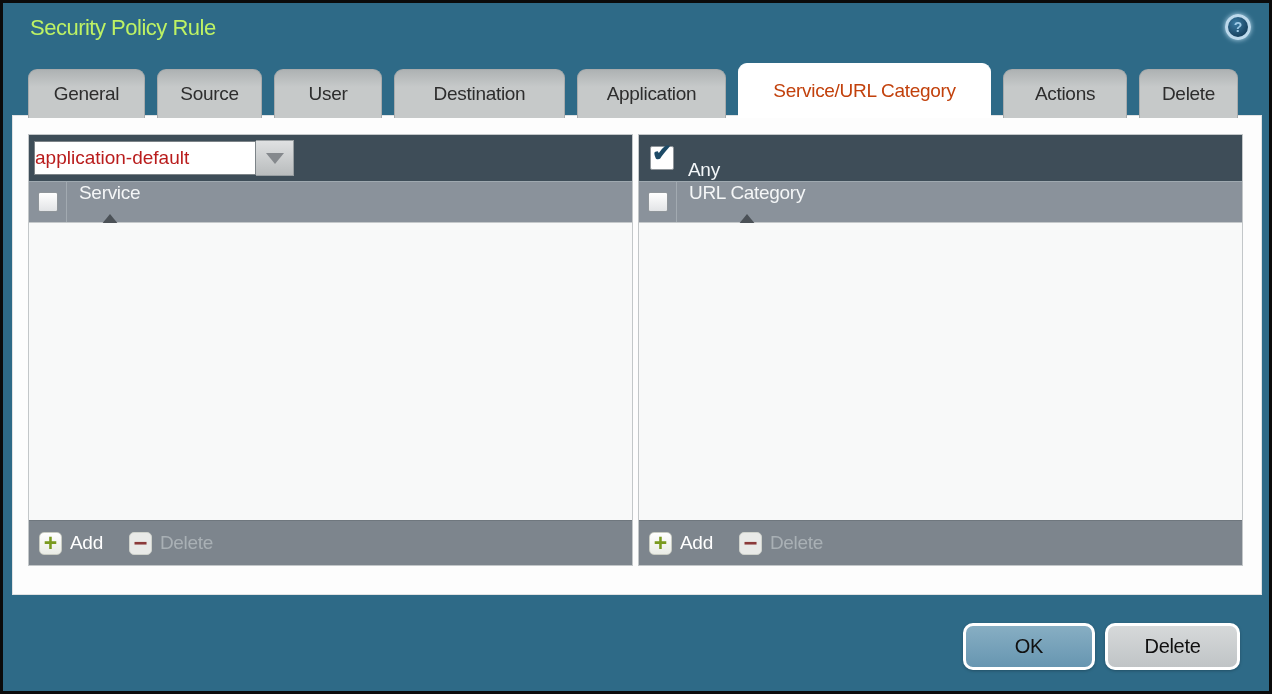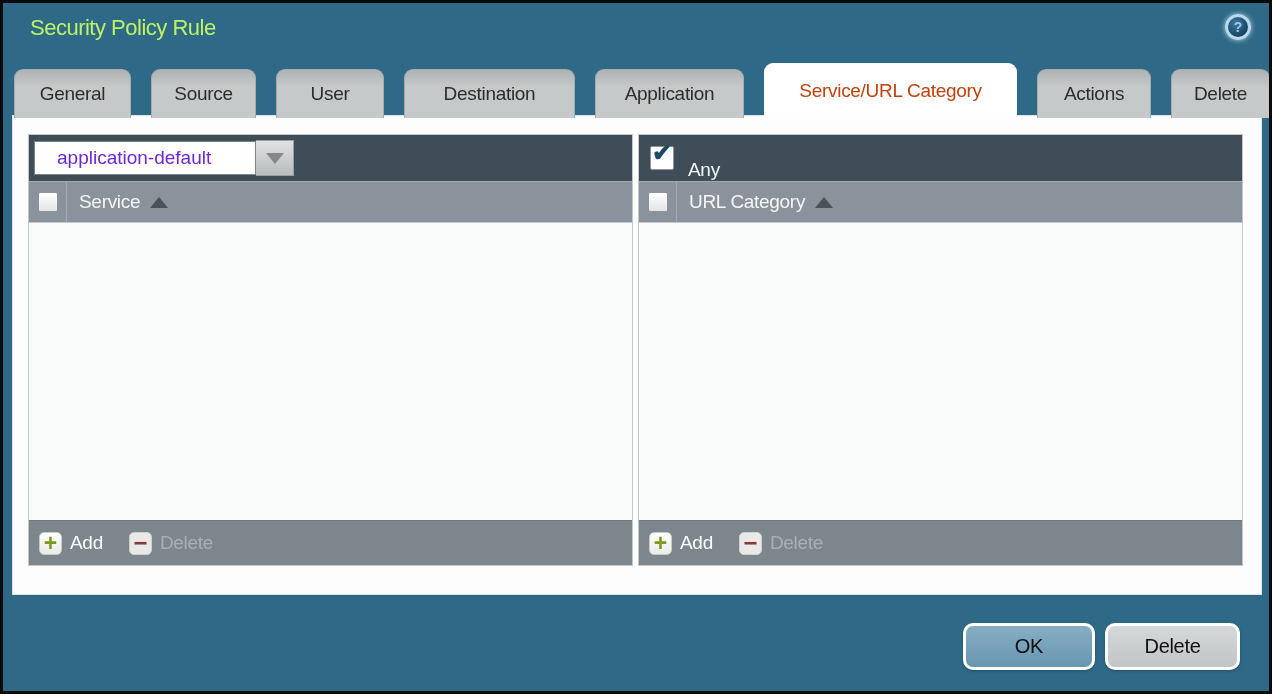--- a/index.html
+++ b/index.html
@@ -22,22 +22,22 @@
     background:radial-gradient(circle at 38% 32%, #3b7ba3, #16405e 75%);
     border:3px solid #bcd9ec;
     box-shadow:0 0 5px rgba(200,230,250,.9);
     color:#9fcbe8; font-size:14px; font-weight:bold;
     display:flex; align-items:center; justify-content:center;
     cursor:pointer;
   }
 
   
   .tabs {
-    position:absolute; left:11px; top:60px; height:55px;
-    display:flex; align-items:flex-end; gap:20px; z-index:3;
+    position:absolute; left:25px; top:60px; height:55px;
+    display:flex; align-items:flex-end; gap:12px; z-index:3;
   }
   .tab {
     height:49px; display:flex; align-items:center; justify-content:center;
     font-size:19px; color:#2d2d2d; letter-spacing:-0.3px;
     background:linear-gradient(180deg,#aeb2b3 0%, #c6c9c9 35%, #c6c9c9 100%);
     border:1px solid #a8abac; border-bottom:none;
     border-radius:9px 9px 0 0; cursor:pointer;
   }
   .tab.active {
     height:55px; background:#ffffff; color:#c2410c;
@@ -61,21 +61,21 @@
     height:47px; background:#3e4d58; flex:0 0 auto;
     display:flex; align-items:center;
     border-bottom:1px solid #9fa9b0; padding-left:5px;
   }
 
   
   .combo { display:flex; align-items:center; }
   .combo input {
     width:222px; height:34px; border:1px solid #7d8488; border-radius:0;
     font-family:"Liberation Sans", sans-serif; font-size:19px;
-    padding:0 22px; color:#6d28d9; background:#ffffff; outline:none;
+    padding:0 0; color:#b91c1c; background:#ffffff; outline:none;
   }
   .combo .arrow-btn {
     width:38px; height:36px; cursor:pointer;
     background:linear-gradient(180deg,#dfe1e2,#b9bcbd);
     border:1px solid #989ea1; border-left:none;
     display:flex; align-items:center; justify-content:center;
   }
   .tri-down {
     width:0; height:0;
     border-left:9px solid transparent; border-right:9px solid transparent;
@@ -101,21 +101,21 @@
   .col-header {
     height:41px; background:#8a929b; flex:0 0 auto;
     display:flex; align-items:stretch;
     border-bottom:1px solid #c5c9cb;
   }
   .cb-cell {
     width:38px; flex:0 0 auto; display:flex; align-items:center; justify-content:center;
     border-right:1px solid #a2aab1;
   }
   .col-label-cell {
-    display:flex; align-items:center; gap:10px; padding-left:12px; cursor:pointer;
+    display:flex; align-items:center; gap:10px; padding-left:12px; cursor:pointer;flex-direction:column;
   }
   .col-label { color:#f4f6f7; font-size:19px; letter-spacing:-0.3px; }
   .tri-up {
     width:0; height:0;
     border-left:9px solid transparent; border-right:9px solid transparent;
     border-bottom:11px solid #4b5157;
   }
 
   .list-area { flex:1 1 auto; background:#f8f9f9; }
 
@@ -164,21 +164,21 @@
     <span>?</span>
   </div>
 
   <div class="tabs">
     <div class="tab" style="width:117px">General</div>
     <div class="tab" style="width:105px">Source</div>
     <div class="tab" style="width:108px">User</div>
     <div class="tab" style="width:171px">Destination</div>
     <div class="tab" style="width:149px">Application</div>
     <div class="tab active" style="width:253px">Service/URL Category</div>
-    <div class="tab" style="width:114px">Actions</div>
+    <div class="tab" style="width:124px">Actions</div>
     <div class="tab" style="width:99px">Delete</div>
   </div>
 
   <div class="panel">
 
     <div class="subpanel left">
       <div class="dark-header">
         <div class="combo">
           <input type="text" value="application-default" style="">
           <div class="arrow-btn">

